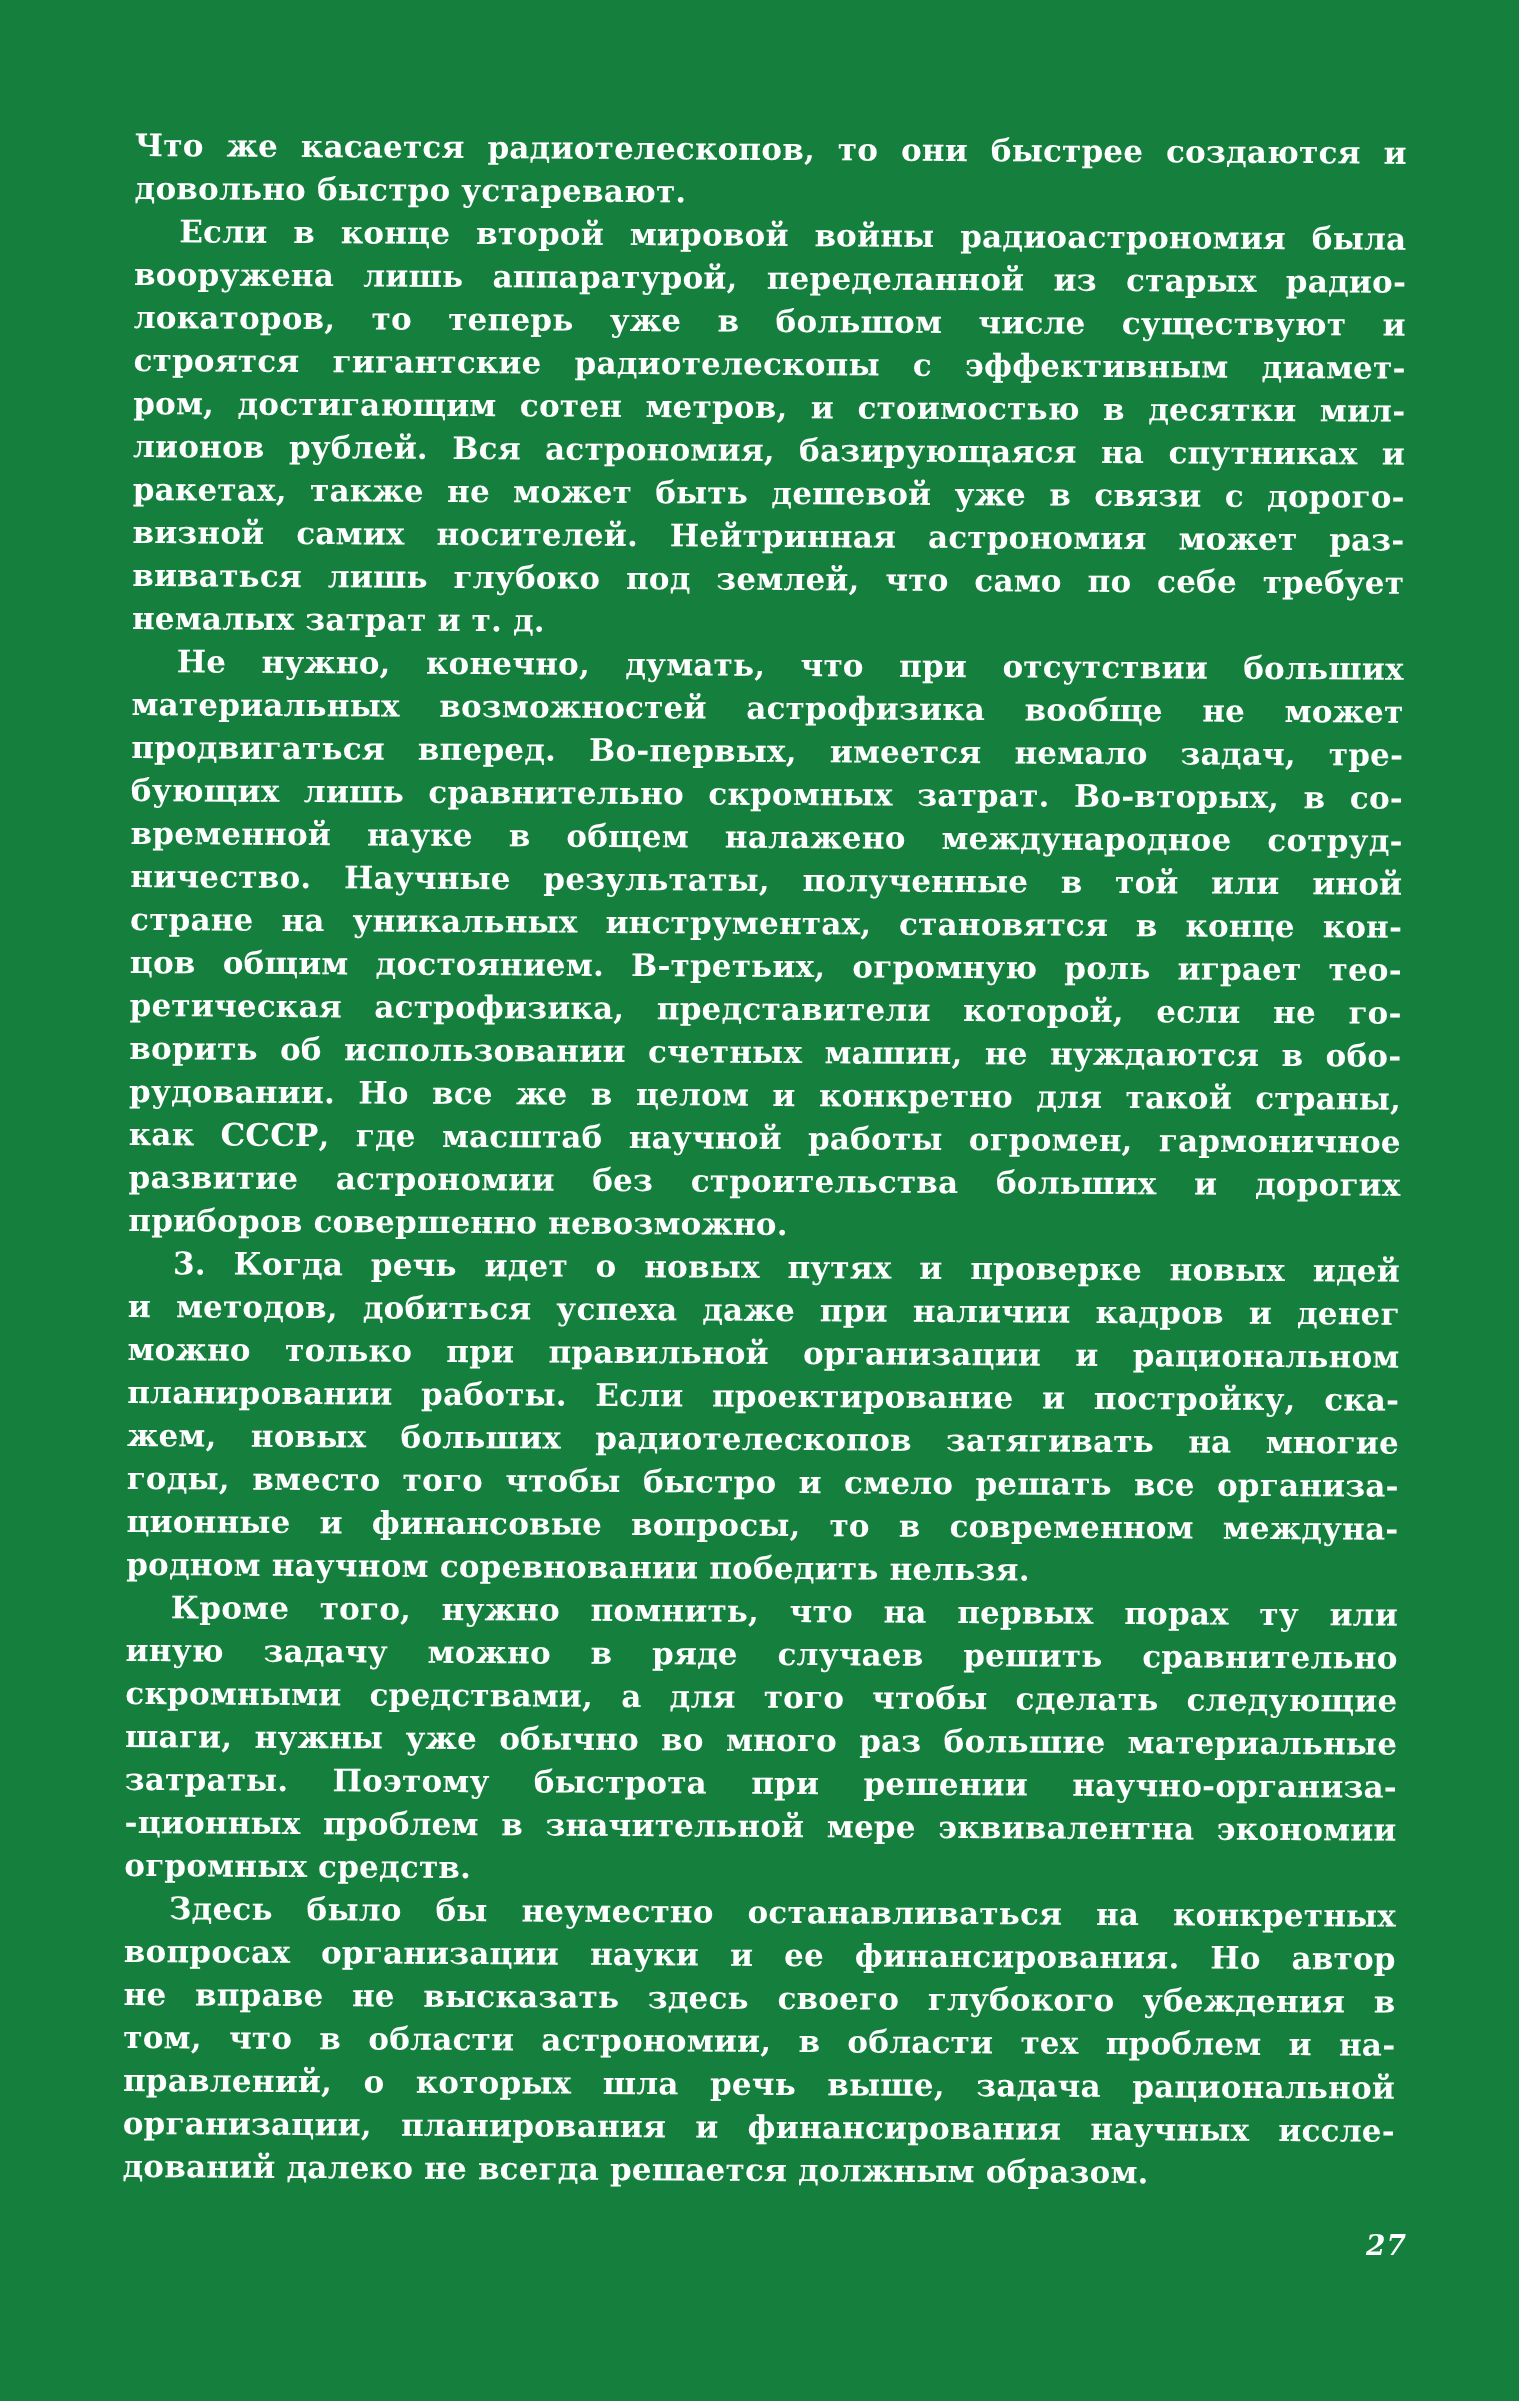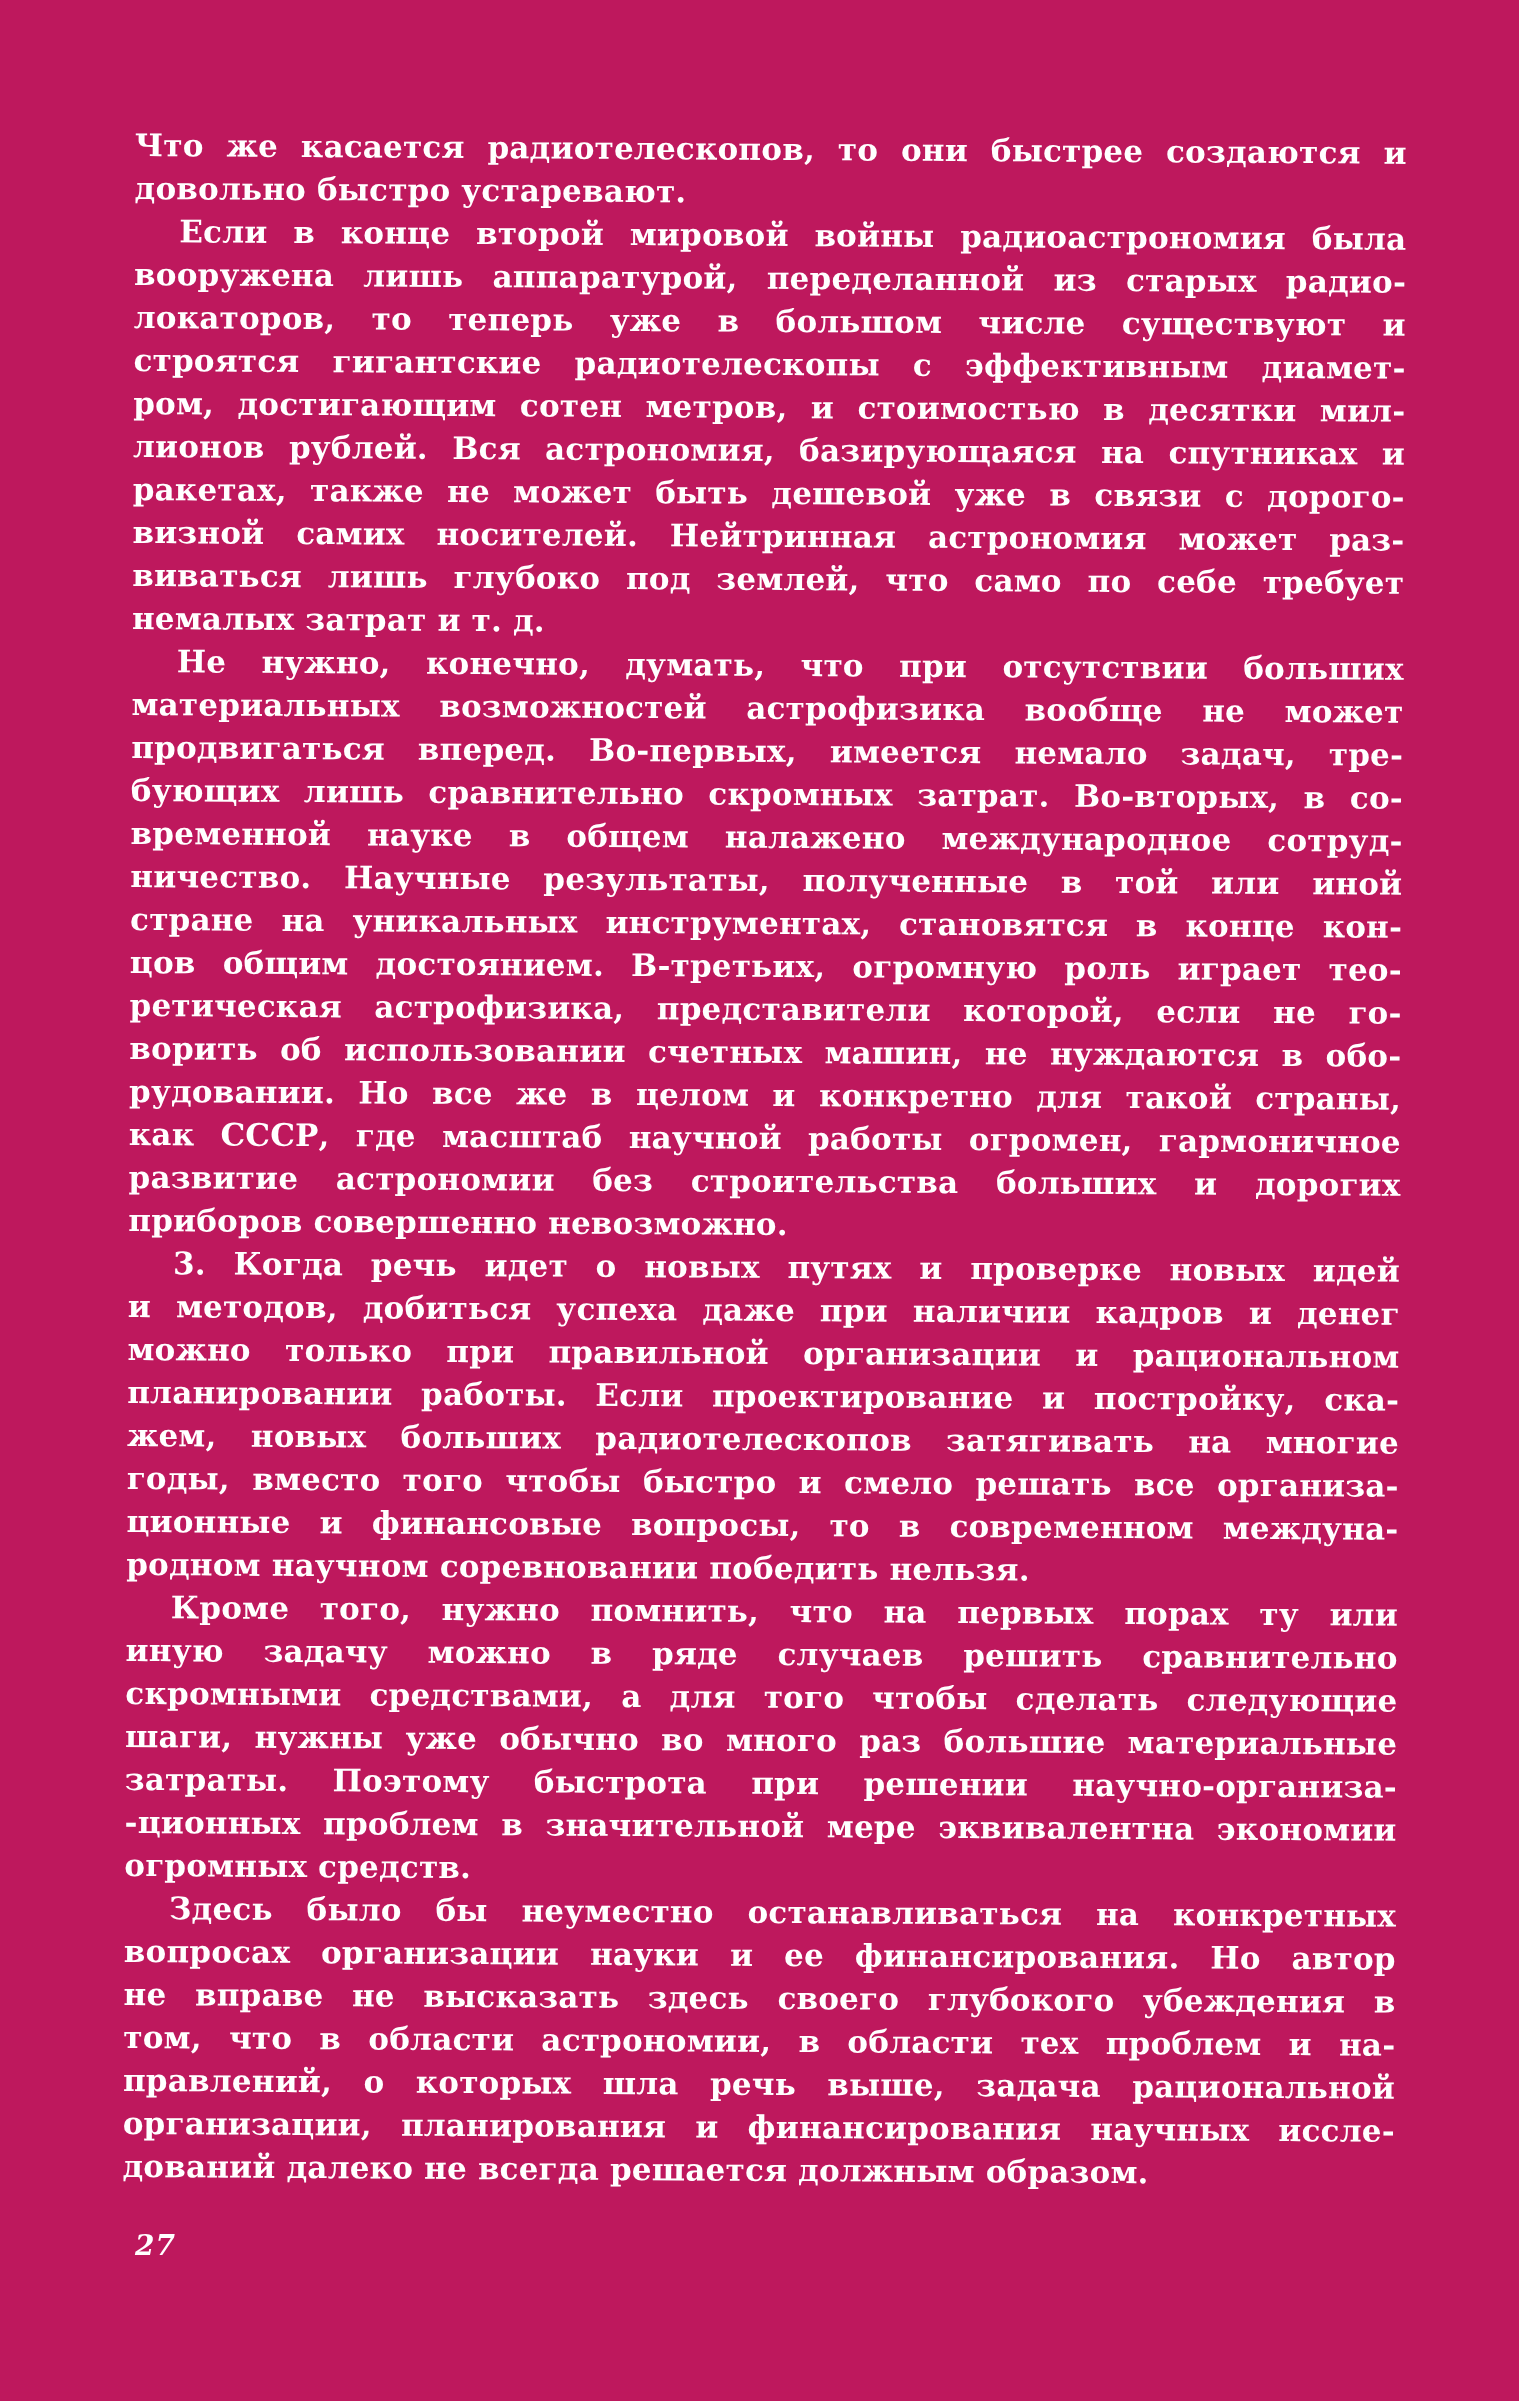--- a/index.html
+++ b/index.html
@@ -7,21 +7,21 @@
     padding: 0;
     width: 1519px;
     height: 2401px;
     background: #000000;
     overflow: hidden;
   }
   #page {
     position: relative;
     width: 1519px;
     height: 2401px;
-    background: #be185d;
+    background: #15803d;
     font-family: "DejaVu Serif", "Liberation Serif", serif;
     color: #ffffff;
   }
   #text-block {
     position: absolute;
     left: 135px;
     top: 124px;
     width: 1272px;
     transform: rotate(0.35deg);
     transform-origin: 0 0;
@@ -39,21 +39,21 @@
   .line.para-end {
     text-align: left;
     text-align-last: left;
   }
   .line.indent { text-indent: 45px; }
   #page-number {
     position: absolute;
     top: 2229px;
     left: 135px;
     width: 1272px;
-    text-align: left;
+    text-align: right;
     font-size: 28px;
     font-weight: 700;
     font-style: italic;
     color: #ffffff;
     letter-spacing: 1px;
   }
 </style>
 </head>
 <body>
 

